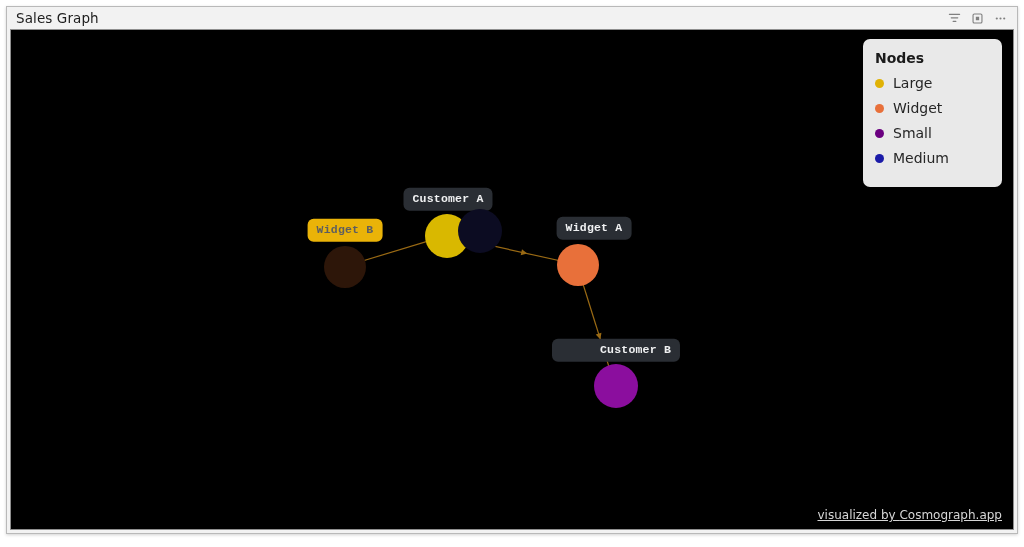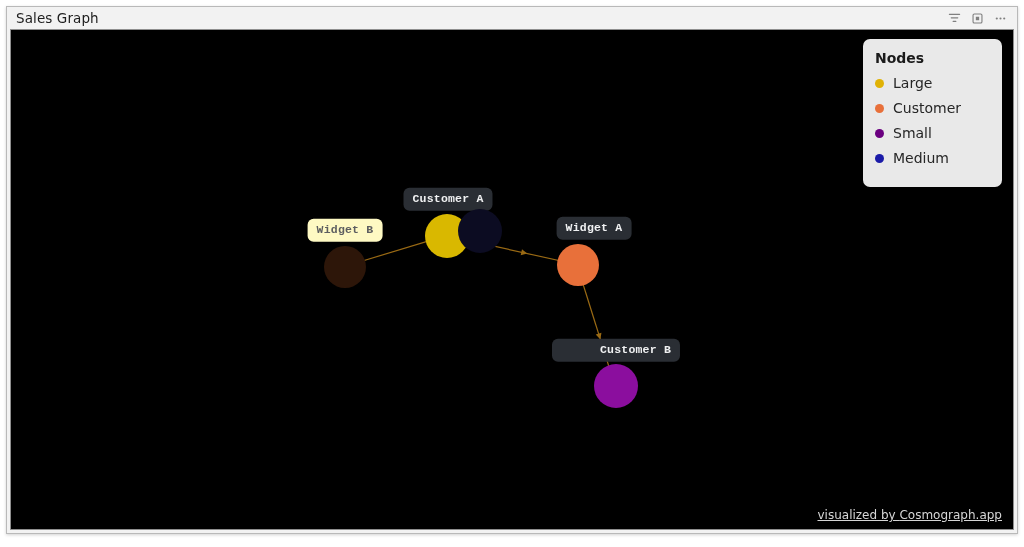--- a/index.html
+++ b/index.html
@@ -93,21 +93,21 @@
     font-size: 11.5px;
     font-weight: bold;
     padding: 5px 9px 6px 9px;
     border-radius: 6px;
     white-space: nowrap;
     letter-spacing: 0.2px;
     font-family: Liberation Mono, monospace;
     line-height: 1;
   }
   .glabel.dim {
-    background: #fef9c3;
+    background: #eab308;
     color: #5d5e60;
   }
 
   
   #legend {
     position: absolute;
     right: 11px;
     top: 9px;
     width: 139px;
     background: #e9e9e9;
@@ -213,21 +213,21 @@
 
     <div id="legend">
       <div id="legend-title">Nodes</div>
       <div id="legend-items">
           <div class="legend-row">
             <span class="legend-swatch" style="background: rgb(224, 178, 5);"></span>
             <span class="legend-label">Large</span>
           </div>
           <div class="legend-row">
             <span class="legend-swatch" style="background: rgb(232, 112, 58);"></span>
-            <span class="legend-label">Customer</span>
+            <span class="legend-label">Widget</span>
           </div>
           <div class="legend-row">
             <span class="legend-swatch" style="background: rgb(107, 0, 128);"></span>
             <span class="legend-label">Small</span>
           </div>
           <div class="legend-row">
             <span class="legend-swatch" style="background: rgb(27, 27, 168);"></span>
             <span class="legend-label">Medium</span>
           </div>
         </div>

